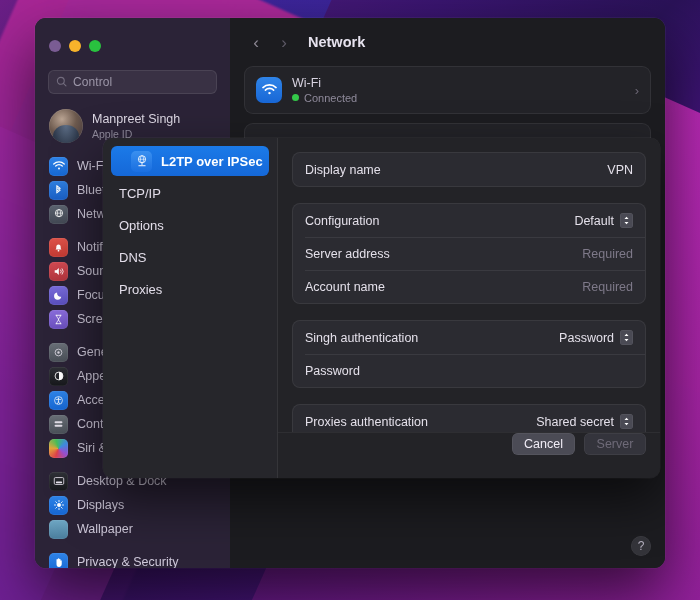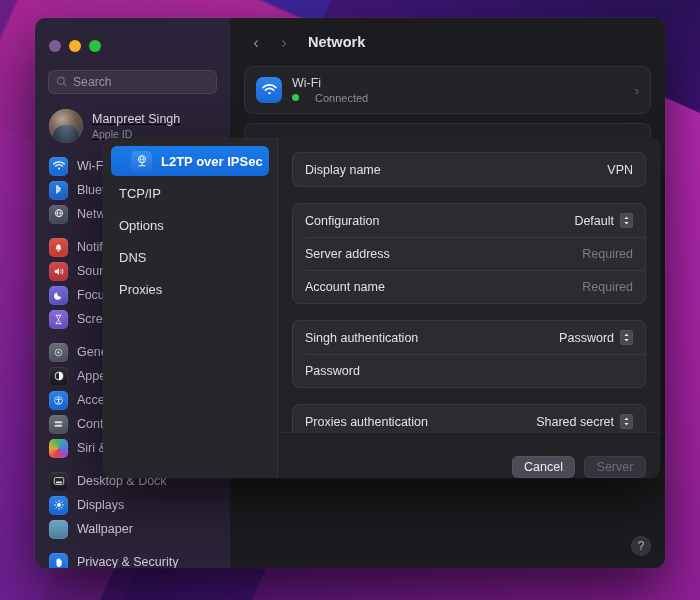--- a/index.html
+++ b/index.html
@@ -112,21 +112,21 @@
       radial-gradient(circle at 38% 30%, #b9a392 0%, #6d5a4e 45%, #3c3239 100%);
     box-shadow: inset 0 0 0 .5px rgba(255,255,255,.18);
     flex: 0 0 auto;
     position: relative; overflow: hidden;
   }
   .avatar::after{
     content:""; position:absolute; left:4px; top:16px; width:26px; height:22px;
     background: radial-gradient(ellipse at 50% 0%, #5d6e86 0%, #2f3a4c 70%);
     border-radius: 50% 50% 40% 40%;
   }
-  .account-text { display: flex; flex-direction: column; min-width: 0; text-decoration: underline; }
+  .account-text { display: flex; flex-direction: column; min-width: 0; }
   .account-name { color: #ddd8e4; font-size: 12.5px; line-height: 15px; }
   .account-sub { color: #8f8a9b; font-size: 10.5px; line-height: 14px; }
 
   .side-list { margin-top: 6px; }
   .side-group { margin-bottom: 9px; }
   .side-item {
     display: flex; align-items: center; gap: 9px;
     height: 24px;
     margin: 0 9px;
     padding: 0 5px;
@@ -197,21 +197,21 @@
   .svc-icon {
     width: 26px; height: 26px; border-radius: 7px;
     background: linear-gradient(180deg,#2f84e8,#1867d6);
     display: flex; align-items: center; justify-content: center;
     flex: 0 0 auto;
   }
   .svc-text { display: flex; flex-direction: column; }
   .svc-name { color: #d7d2e0; font-size: 12.5px; line-height: 15px; }
   .svc-status {
     color: #8f8a9b; font-size: 11px; line-height: 14px;
-    display: flex; align-items: center; gap: 16px; justify-content: center;
+    display: flex; align-items: center; gap: 5px; justify-content: center;
   }
   .dot-green {
     width: 7px; height: 7px; border-radius: 50%;
     background: #34c84a; display: inline-block;
   }
   .row-chev { margin-left: auto; color: #6b6674; font-size: 13px; }
 
   .ghost-card { height: 46px; }
   .help-btn {
     position: absolute; right: 14px; bottom: 12px;
@@ -298,21 +298,21 @@
   .stepper {
     width: 13px; height: 15px; border-radius: 3px;
     background: #4a4a54;
     display: flex; flex-direction: column;
     align-items: center; justify-content: center;
     color: #e6e2ee; font-size: 7px; line-height: 6px;
     box-shadow: inset 0 0 0 .5px rgba(255,255,255,.10);
   }
   #modal-footer {
     height: 46px;
-    display: flex; align-items: flex-end; justify-content: flex-end;
+    display: flex; align-items: flex-start; justify-content: flex-end;
     gap: 9px;
     padding: 0 14px;
     background: #232327;
     border-top: .5px solid rgba(255,255,255,.05);
   }
   .btn {
     height: 22px;
     min-width: 62px;
     padding: 0 12px;
     border-radius: 6px;
@@ -343,21 +343,21 @@
         <div class="tl tl-max"></div>
       </div>
 
       <div class="search-box">
         <span class="mag">
           <svg width="11" height="11" viewBox="0 0 16 16">
             <circle cx="7" cy="7" r="5" fill="none" stroke="#a19cad" stroke-width="1.6"></circle>
             <line x1="10.8" y1="10.8" x2="14.5" y2="14.5" stroke="#a19cad" stroke-width="1.6" stroke-linecap="round"></line>
           </svg>
         </span>
-        <span class="ph">Search</span>
+        <span class="ph">Control</span>
       </div>
 
       <div class="account-row">
         <div class="avatar"></div>
         <div class="account-text">
           <span class="account-name">Manpreet Singh</span>
           <span class="account-sub">Apple ID</span>
         </div>
       </div>
 

